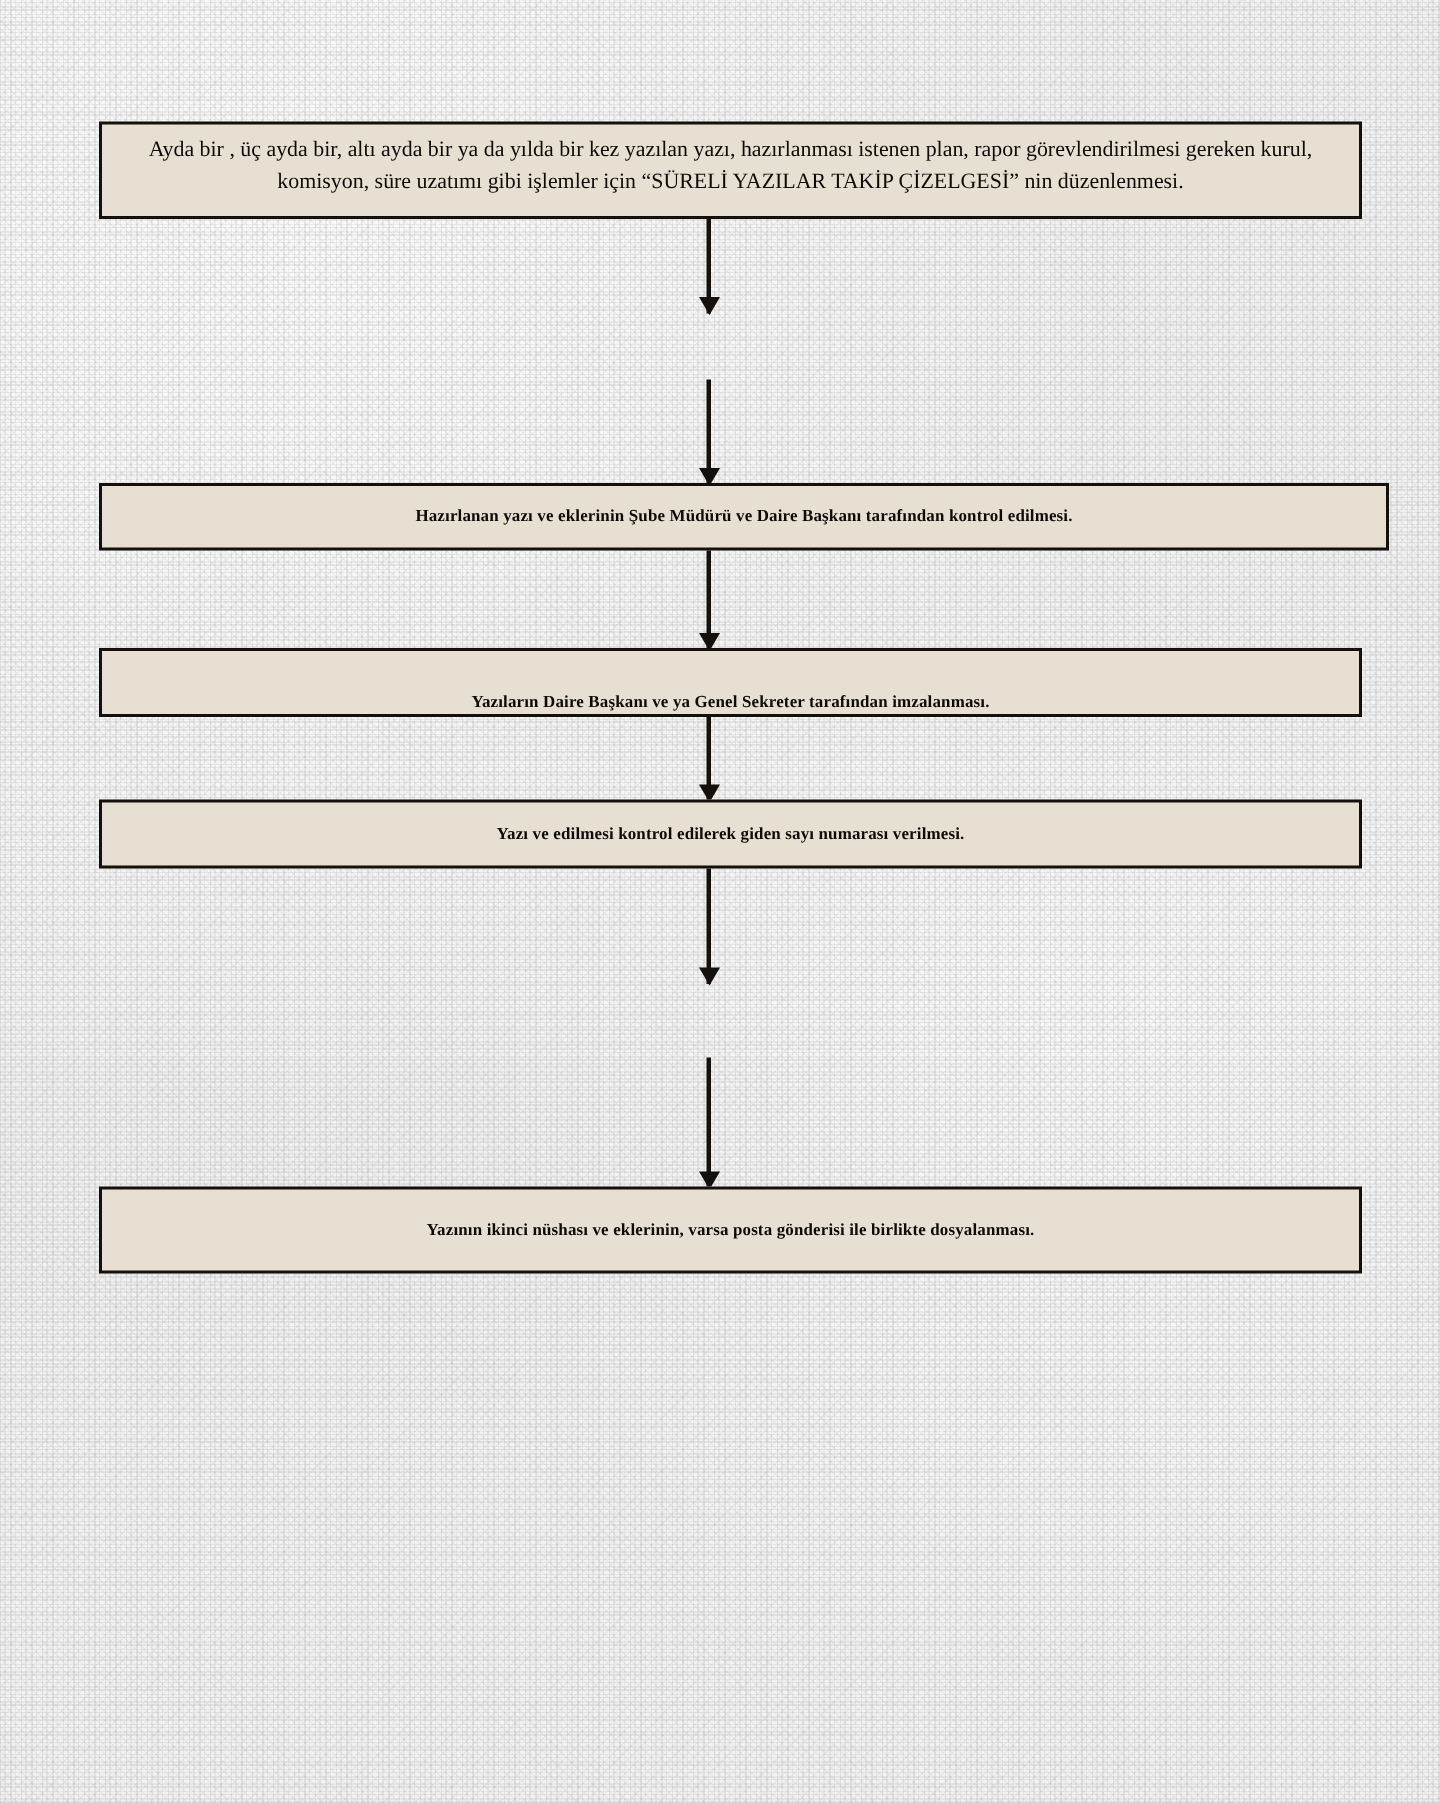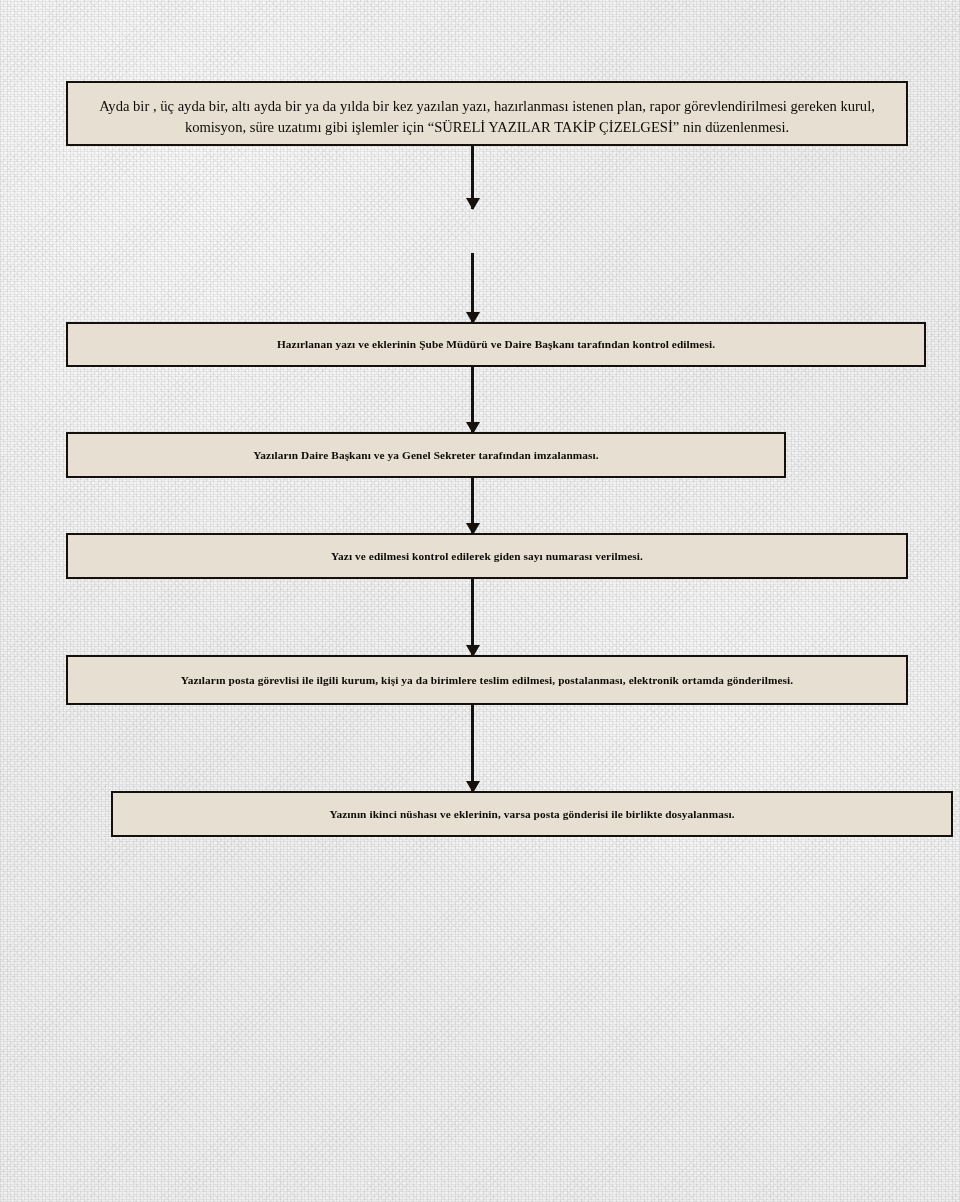--- a/index.html
+++ b/index.html
@@ -67,43 +67,43 @@
     box-sizing: border-box;
     line-height: 1.42;
   }
 
   
   .node.node-lead {
     left: 66px;
     top: 81px;
     width: 842px;
     height: 65px;
-    align-items: center;
+    align-items: flex-start;
     padding-top: 7px;
   }
   .node.node-lead .node-text {
     font-size: 14.6px;
     font-weight: normal;
     line-height: 1.45;
     padding: 0 12px;
   }
 
   
   .node.node-step .node-text {
     font-size: 11.3px;
     font-weight: bold;
     letter-spacing: 0.1px;
   }
 
   .node-2 { left: 66px; top: 208px; width: 842px; height: 45px; }
   .node-3 { left: 66px; top: 322px; width: 860px; height: 45px; }
-  .node-4 { left: 66px; top: 432px; width: 720px; height: 46px; }
+  .node-4 { left: 66px; top: 432px; width: 842px; height: 46px; align-items: flex-end; }
   .node-5 { left: 66px; top: 533px; width: 842px; height: 46px; }
   .node-6 { left: 66px; top: 655px; width: 842px; height: 50px; }
-  .node-7 { left: 66px; top: 791px; width: 842px; height: 46px; margin-left: 45px; }
+  .node-7 { left: 66px; top: 791px; width: 842px; height: 58px; }
 
   
   .connector {
     position: absolute;
     left: 471px;
     width: 3px;
     background-color: #15100c;
   }
   .connector .arrow-head {
     position: absolute;
@@ -161,23 +161,20 @@
   </div>
 
   <div class="node node-step node-5">
     <span class="node-text">Yazı ve edilmesi kontrol edilerek giden sayı numarası verilmesi.</span>
   </div>
 
   <div class="connector conn-5">
     <span class="arrow-head"></span>
   </div>
 
-  <div class="node node-step node-6">
-    <span class="node-text">Yazıların posta görevlisi ile ilgili kurum, kişi ya da birimlere teslim edilmesi, postalanması, elektronik ortamda gönderilmesi.</span>
-  </div>
 
   <div class="connector conn-6">
     <span class="arrow-head"></span>
   </div>
 
   <div class="node node-step node-7">
     <span class="node-text">Yazının ikinci nüshası ve eklerinin, varsa posta gönderisi ile birlikte dosyalanması.</span>
   </div>
 
 </div>

